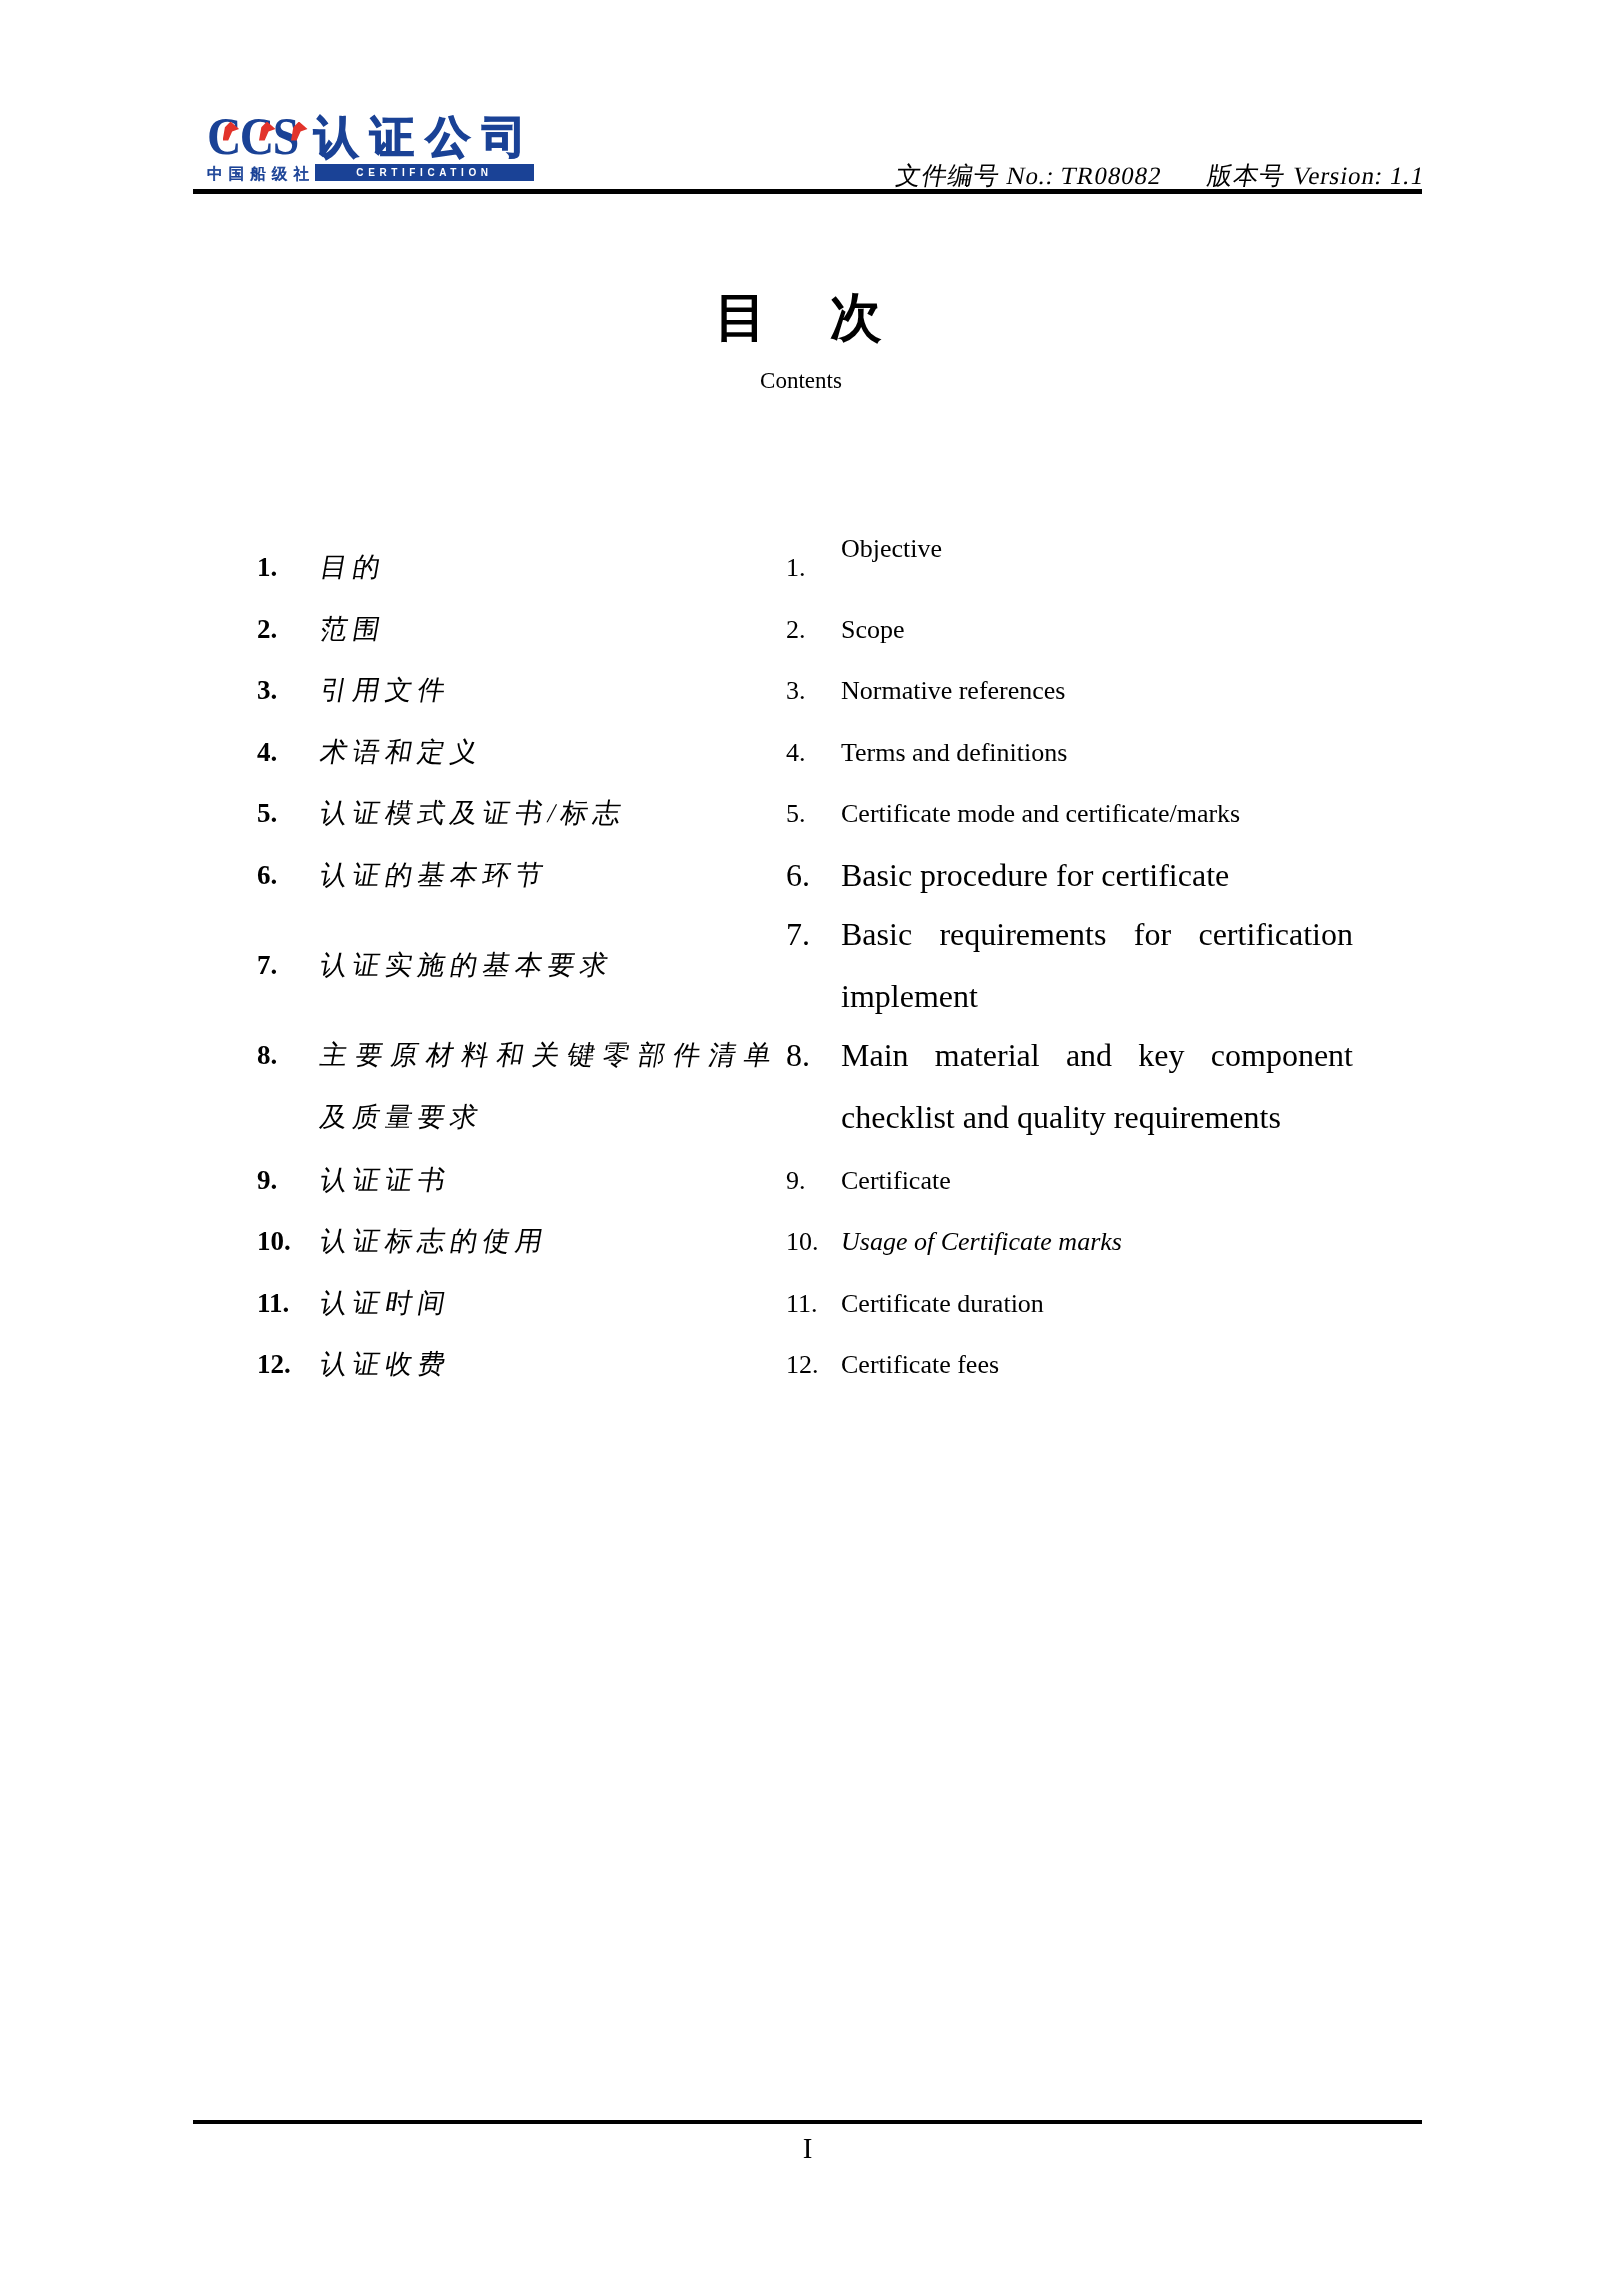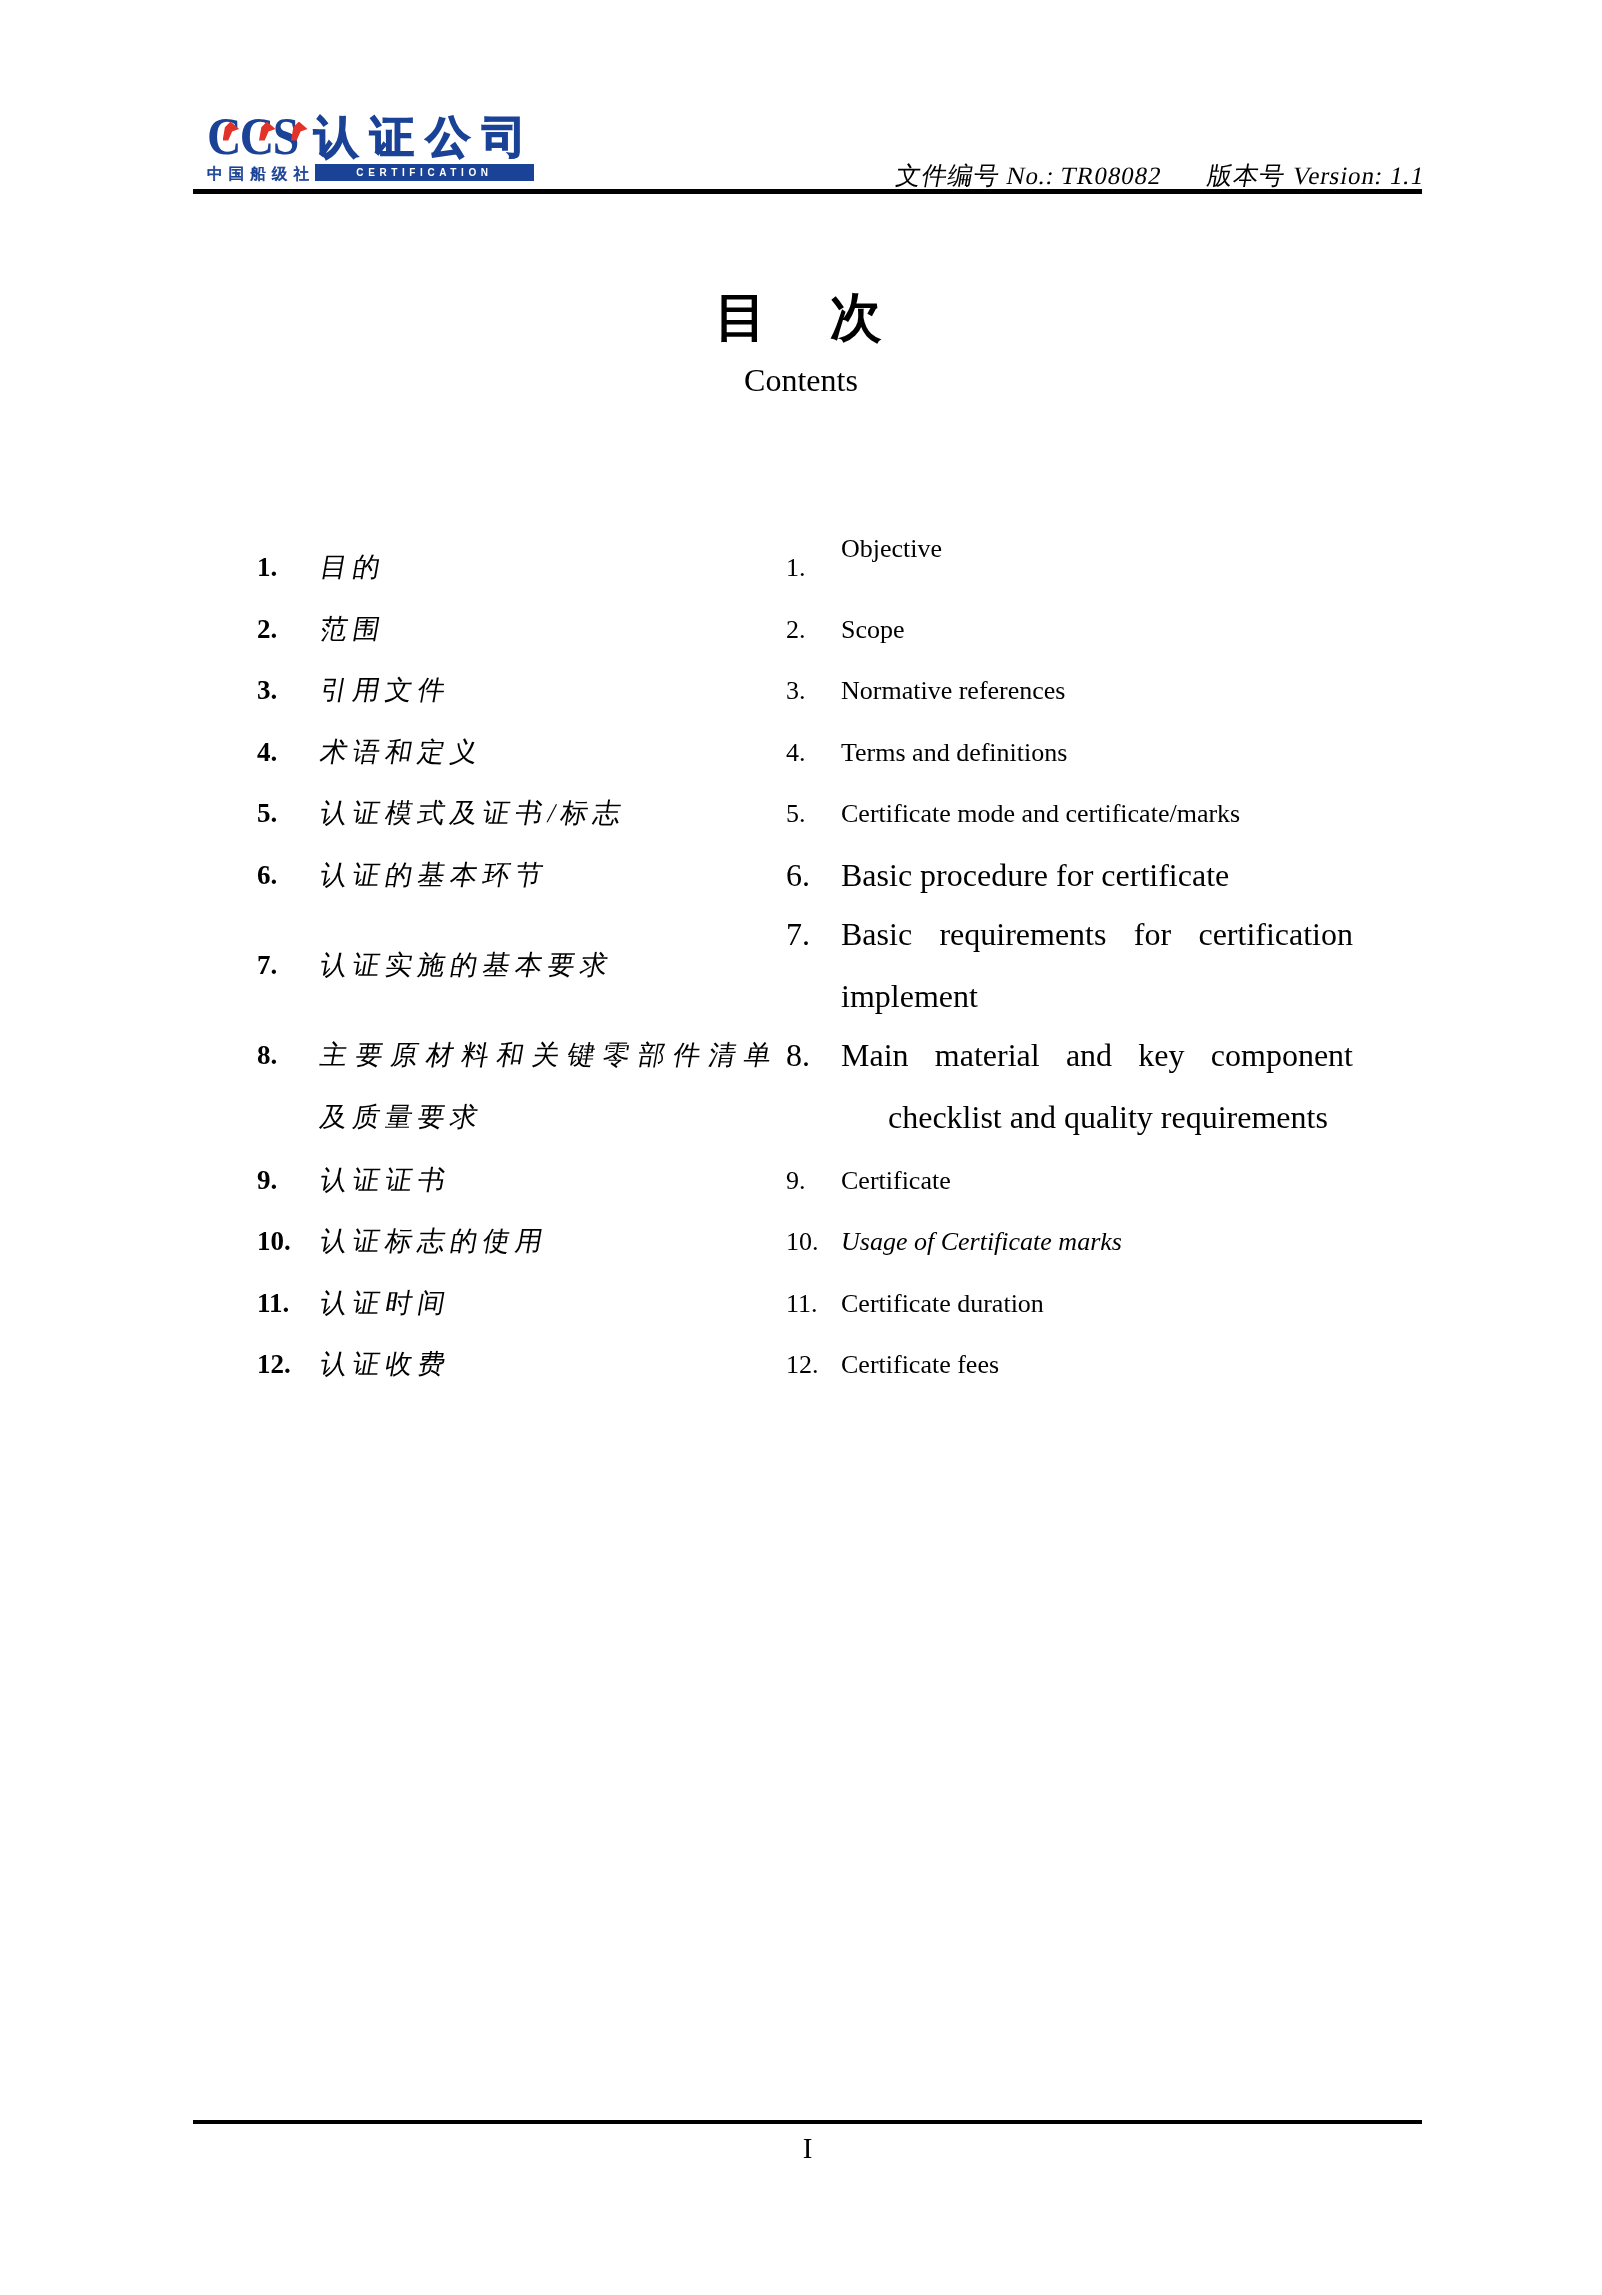--- a/index.html
+++ b/index.html
@@ -56,21 +56,21 @@
   .header-line .version { margin-left:46px; }
   .header-rule { position:absolute; left:193px; top:189px; width:1229px; height:4.6px; background:#000; }
 
   
   .title-zh {
     position:absolute; left:0; top:292px; width:1602px; height:51px; line-height:51px;
     text-align:center; font-size:52px; font-weight:bold; letter-spacing:5.5px;
   }
   .title-en {
     position:absolute; left:0; top:360px; width:1602px; height:41px; line-height:41px;
-    text-align:center; font-size:32px;
+    text-align:center; font-size:23px;
   }
 
   
   .zh-num  { font-size:27px; font-weight:bold; }
   .zh-line { font-size:27px; letter-spacing:5.5px; }
   .zh-wide { letter-spacing:8.3px; }
   .zh-skew { display:inline-block; transform:skewX(-10deg); transform-origin:0 100%; }
   .en-sm   { font-size:26px; }
   .en-lg   { font-size:32px; }
   .just    { width:512px; text-align:justify; text-align-last:justify; white-space:normal; }
@@ -158,21 +158,21 @@
       <div class="abs en-lg just" style="left:841px; top:914px;">Basic requirements for certification</div>
       <div class="abs en-lg" style="left:841px; top:976px;">implement</div>
     </div>
 
     <div>
       <div class="abs zh-num" style="left:257px; top:1035px;">8.</div>
       <div class="abs zh-line zh-wide" style="left:317px; top:1035px;"><span class="zh-skew">主要原材料和关键零部件清单</span></div>
       <div class="abs zh-line" style="left:317px; top:1097px;"><span class="zh-skew">及质量要求</span></div>
       <div class="abs en-lg" style="left:786px; top:1035px;">8.</div>
       <div class="abs en-lg just" style="left:841px; top:1035px;">Main material and key component</div>
-      <div class="abs en-lg" style="left:841px; top:1097px;margin-left:47px;">checklist and quality requirements</div>
+      <div class="abs en-lg" style="left:841px; top:1097px;">checklist and quality requirements</div>
     </div>
 
     <div>
       <div class="abs zh-num" style="left:257px; top:1160px;">9.</div>
       <div class="abs zh-line" style="left:317px; top:1160px;"><span class="zh-skew">认证证书</span></div>
       <div class="abs en-sm" style="left:786px; top:1160px;">9.</div>
       <div class="abs en-sm" style="left:841px; top:1160px;">Certificate</div>
     </div>
 
     <div>

